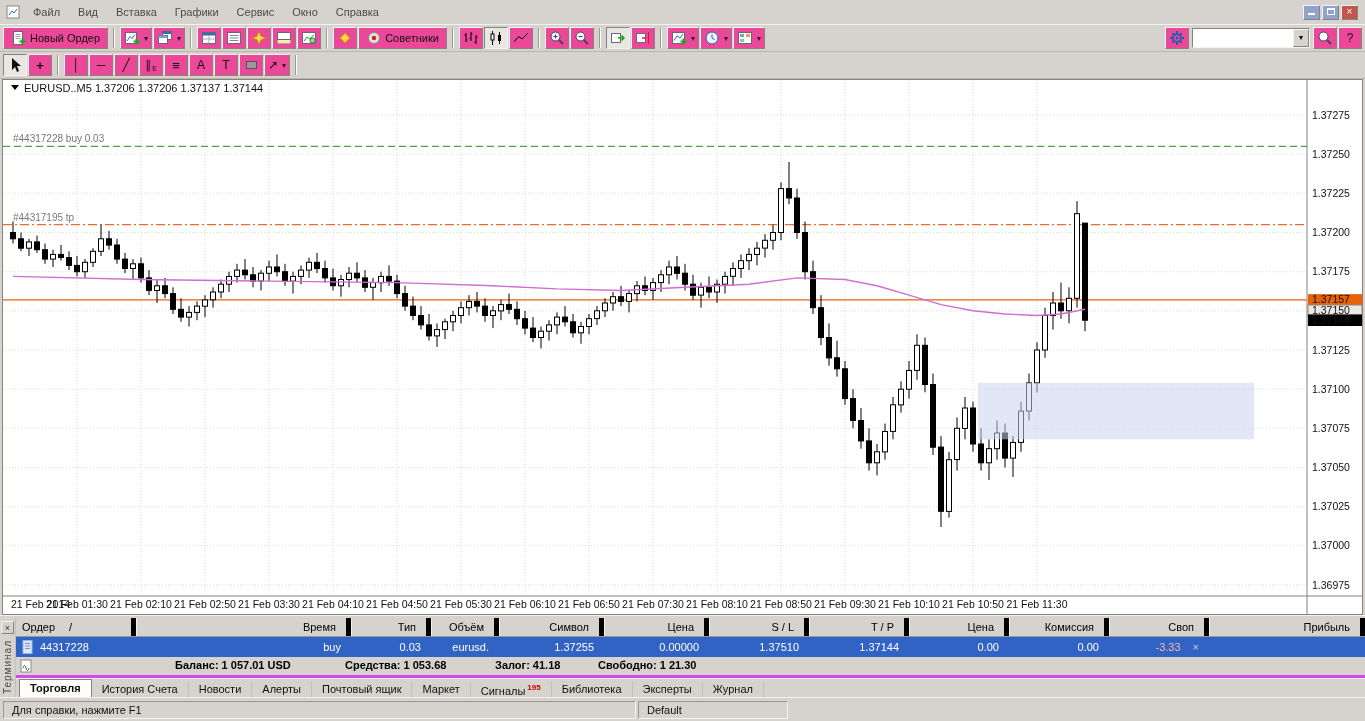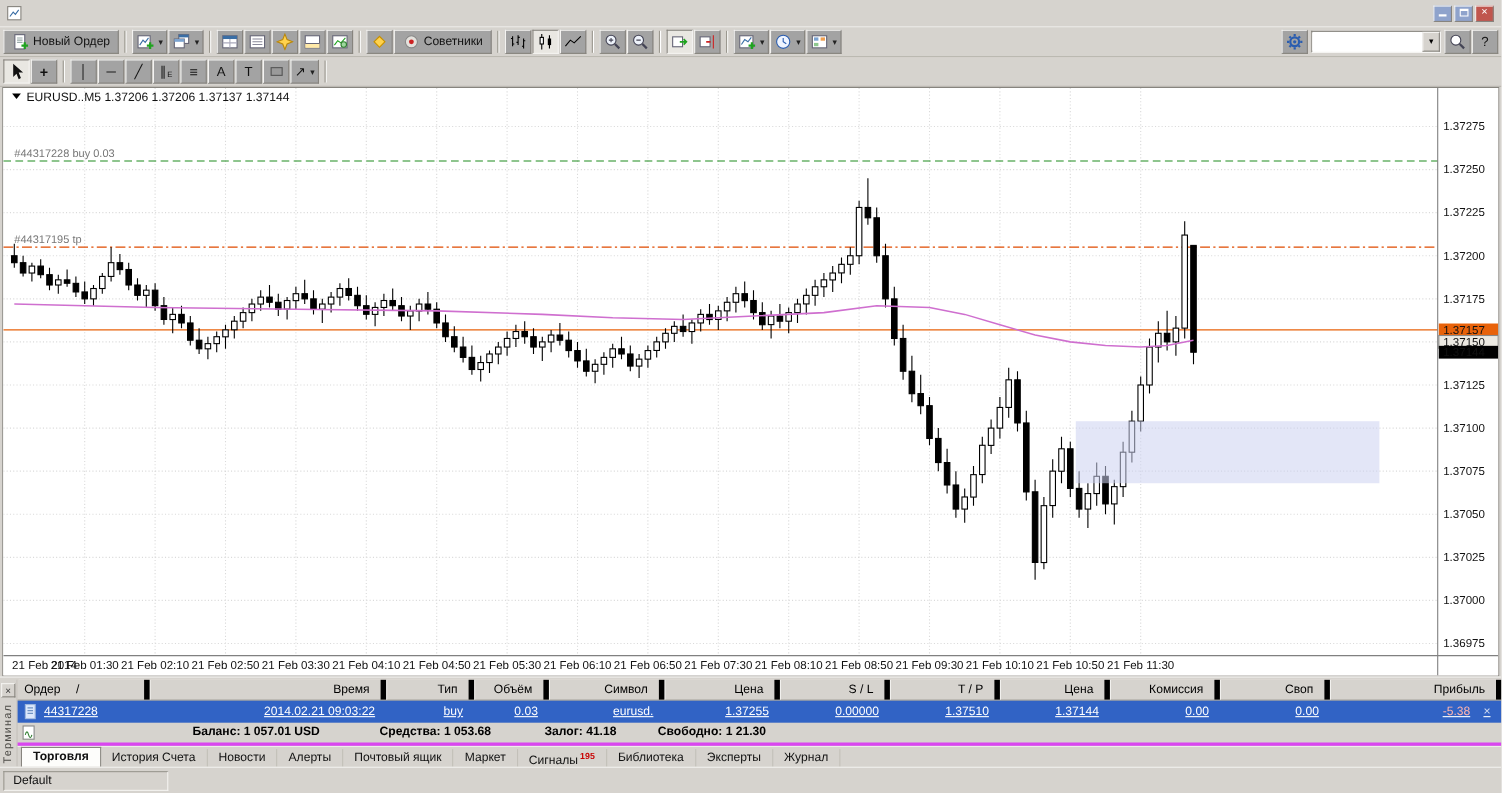--- a/index.html
+++ b/index.html
@@ -11,21 +11,21 @@
 .menu-items{display:flex;align-items:center;}
 .menu-item{padding:4px 9px;color:#4c4a46;}
 .mdi-icon{margin:0 4px 0 2px;}
 .win-controls{margin-left:auto;display:flex;gap:2px;padding-right:3px;}
 .wbtn{width:17px;height:15px;border:1px solid;border-color:#f4f3f1 #87847e #87847e #f4f3f1;background:#8fa3cc;color:#fff;font-size:10px;line-height:12px;text-align:center;padding:0;cursor:default;}
 .wbtn.wclose{background:#c0564e;}
 .glyph-min{display:inline-block;width:7px;border-bottom:2px solid #fff;height:9px;}
 .glyph-restore{display:inline-block;width:8px;height:7px;border:1px solid #fff;border-top-width:2px;margin-top:2px;}
 
 .toolbar{display:flex;align-items:center;height:27px;background:#d6d3ce;border-bottom:1px solid #b9b6af;padding:0 3px;gap:1px;}
-.tbtn{height:22px;min-width:24px;display:flex;align-items:center;justify-content:center;gap:3px;padding:0 3px;background:#a3a3a3;border:1px solid;border-color:#f4f3f1 #87847e #87847e #f4f3f1;font-size:11px;color:#111;cursor:default;}
+.tbtn{height:22px;min-width:24px;display:flex;align-items:center;justify-content:center;gap:3px;padding:0 3px;background:#ec4899;border:1px solid;border-color:#f4f3f1 #87847e #87847e #f4f3f1;font-size:11px;color:#111;cursor:default;}
 .tbtn.pressed{border-color:#87847e #f4f3f1 #f4f3f1 #87847e;background:#e9e7e2;}
 .tbtn.wide{padding:0 7px;}
 .tsep{width:2px;height:20px;border-left:1px solid #9b988f;border-right:1px solid #fff;margin:0 4px;}
 .tspacer{flex:1;}
 .dd{font-size:8px;color:#222;margin-left:1px;}
 .ic{width:16px;height:16px;flex:none;}
 .glyph{font-size:12px;line-height:1;}
 .glyph.big{font-size:13px;font-weight:bold;}
 .mini-e{font-size:7px;margin-left:-2px;margin-top:6px;}
 .shape-rect{display:inline-block;width:11px;height:8px;background:#9a9a9a;border:1px solid #555;}
@@ -45,21 +45,21 @@
 
 .terminal{position:absolute;left:0;top:615px;width:1365px;height:82px;background:#d6d3ce;border-top:1px solid #f2f1ee;}
 .t-left{position:absolute;left:0;top:2px;bottom:0;width:16px;display:flex;flex-direction:column;align-items:center;border-right:1px solid #c3c0b9;}
 .t-close{width:13px;height:13px;margin-top:3px;border:1px solid;border-color:#f4f3f1 #87847e #87847e #f4f3f1;background:#d6d3ce;font-size:9px;line-height:10px;text-align:center;padding:0;color:#333;}
 .t-vert{writing-mode:vertical-rl;transform:rotate(180deg);font-size:10px;color:#4c4a46;margin-top:6px;letter-spacing:1px;}
 .t-main{position:absolute;left:16px;top:2px;right:0;}
 .t-head,.t-row{display:grid;grid-template-columns:120px 215px 80px 68px 105px 105px 100px 100px 100px 100px 100px 1fr;width:1349px;}
 .t-head{height:19px;border-bottom:1px solid #99968f;background:#d6d3ce;}
 .hcell{display:flex;align-items:center;padding:0 10px 0 6px;border-right:5px solid #000000;box-shadow:1px 0 0 #f2f1ee;color:#000;}
 .hcell.num{justify-content:flex-end;}
-.t-row{height:20px;background:#3163c5;color:#fff;align-items:center;text-decoration:underline;}
+.t-row{height:20px;background:#3163c5;color:#fff;align-items:center;}
 .rcell{display:flex;align-items:center;padding:0 10px 0 6px;height:100%;}
 .rcell.num{justify-content:flex-end;}
 .rcell .doc{width:12px;height:14px;margin-right:6px;}
 .rcell.profit{color:#ffb4ae;}
 .row-close{color:#cdd8f0;margin-left:12px;font-size:11px;}
 .t-balance{position:relative;height:21px;font-weight:bold;overflow:hidden;border-bottom:3px solid #d946ef;}
 .t-balance span{position:absolute;top:2px;white-space:nowrap;}
 .t-balance .bicon{position:absolute;left:4px;top:2px;}
 .t-tabs{display:flex;align-items:flex-end;height:20px;padding-left:3px;border-top:1px solid #f2f1ee;}
 .tab{height:17px;padding:2px 10px 0;color:#111;border-right:1px solid #c3c0b9;white-space:nowrap;}
@@ -81,20 +81,29 @@
 </head>
 <body>
 
 <div class="app">
 
   <div class="menubar">
     <svg class="mdi-icon" width="14" height="14" viewBox="0 0 14 14">
         <rect x="1" y="1" width="12" height="12" fill="#fff" stroke="#87847e"></rect>
         <polyline points="3,10 6,6 8,8 11,4" fill="none" stroke="#3a6ea5"></polyline>
       </svg>
+    <div id="menu-items" class="menu-items">
+        <span class="menu-item">Файл</span>
+        <span class="menu-item">Вид</span>
+        <span class="menu-item">Вставка</span>
+        <span class="menu-item">Графики</span>
+        <span class="menu-item">Сервис</span>
+        <span class="menu-item">Окно</span>
+        <span class="menu-item">Справка</span>
+      </div>
     <div class="win-controls">
       <button class="wbtn"><span class="glyph-min"></span></button>
       <button class="wbtn"><span class="glyph-restore"></span></button>
       <button class="wbtn wclose">×</button>
     </div>
   </div>
 
   <div class="toolbar tb1">
     <button class="tbtn wide">
       <svg class="ic" viewBox="0 0 16 16">
@@ -571,23 +580,20 @@
           <div class="rcell">
             <svg class="doc" viewBox="0 0 12 14">
               <rect x="1" y="0.5" width="9" height="13" fill="#dbe7fb" stroke="#9cb6dd"></rect>
               <line x1="3" y1="3.5" x2="8" y2="3.5" stroke="#6f93c4"></line>
               <line x1="3" y1="6" x2="8" y2="6" stroke="#6f93c4"></line>
               <line x1="3" y1="8.5" x2="8" y2="8.5" stroke="#6f93c4"></line>
             </svg>
             <span>44317228</span>
           </div>
           <div class="rcell num">
-            <span>2014.02.21 09:03:22</span>
-          </div>
-          <div class="rcell num">
             <span>buy</span>
           </div>
           <div class="rcell num">
             <span>0.03</span>
           </div>
           <div class="rcell num">
             <span>eurusd.</span>
           </div>
           <div class="rcell num">
             <span>1.37255</span>
@@ -601,21 +607,21 @@
           <div class="rcell num">
             <span>1.37144</span>
           </div>
           <div class="rcell num">
             <span>0.00</span>
           </div>
           <div class="rcell num">
             <span>0.00</span>
           </div>
           <div class="rcell num profit">
-            <span>-5.38</span>
+            <span>-3.33</span>
             <span class="row-close">×</span>
           </div>
         </div>
       <div class="t-balance" id="t-balance">
           <svg class="bicon" width="12" height="14" viewBox="0 0 12 14">
             <rect x="1" y="1" width="10" height="12" fill="#fff" stroke="#8a8a8a"></rect>
             <path d="M3 9c1-3.5 2-3.5 3 0s2 3.5 3 0" fill="none" stroke="#2e7d2e"></path>
           </svg>
           <span style="left: 159px;">Баланс: 1 057.01 USD</span>
           <span style="left: 329px;">Средства: 1 053.68</span>
@@ -632,16 +638,17 @@
           <div class="tab"><span>Маркет</span></div>
           <div class="tab"><span>Сигналы</span><sup class="badge">195</sup></div>
           <div class="tab"><span>Библиотека</span></div>
           <div class="tab"><span>Эксперты</span></div>
           <div class="tab"><span>Журнал</span></div>
         </div>
     </div>
   </div>
 
   <div class="statusbar">
+    <div class="sb-cell sb-help">Для справки, нажмите F1</div>
     <div class="sb-cell sb-profile">Default</div>
   </div>
 
 </div>
 
 </body></html>

